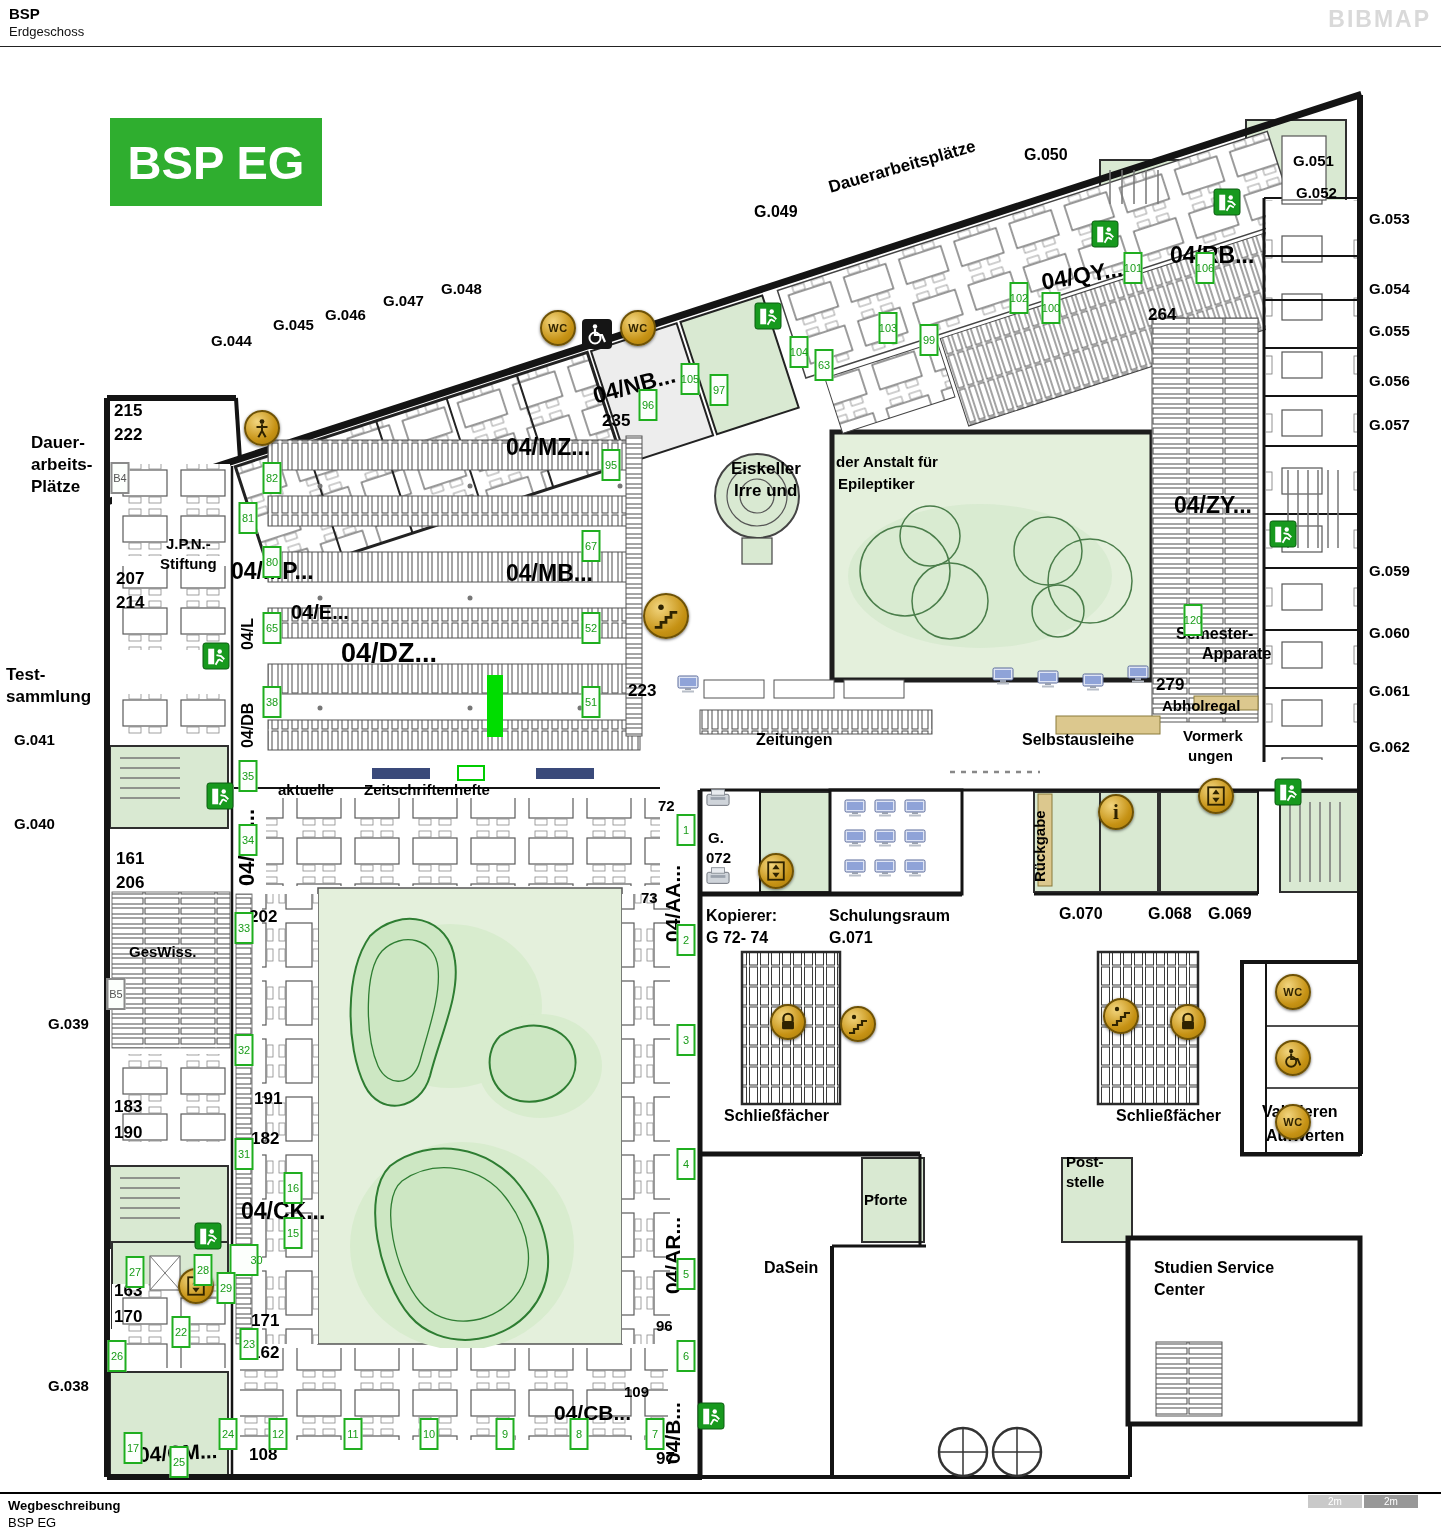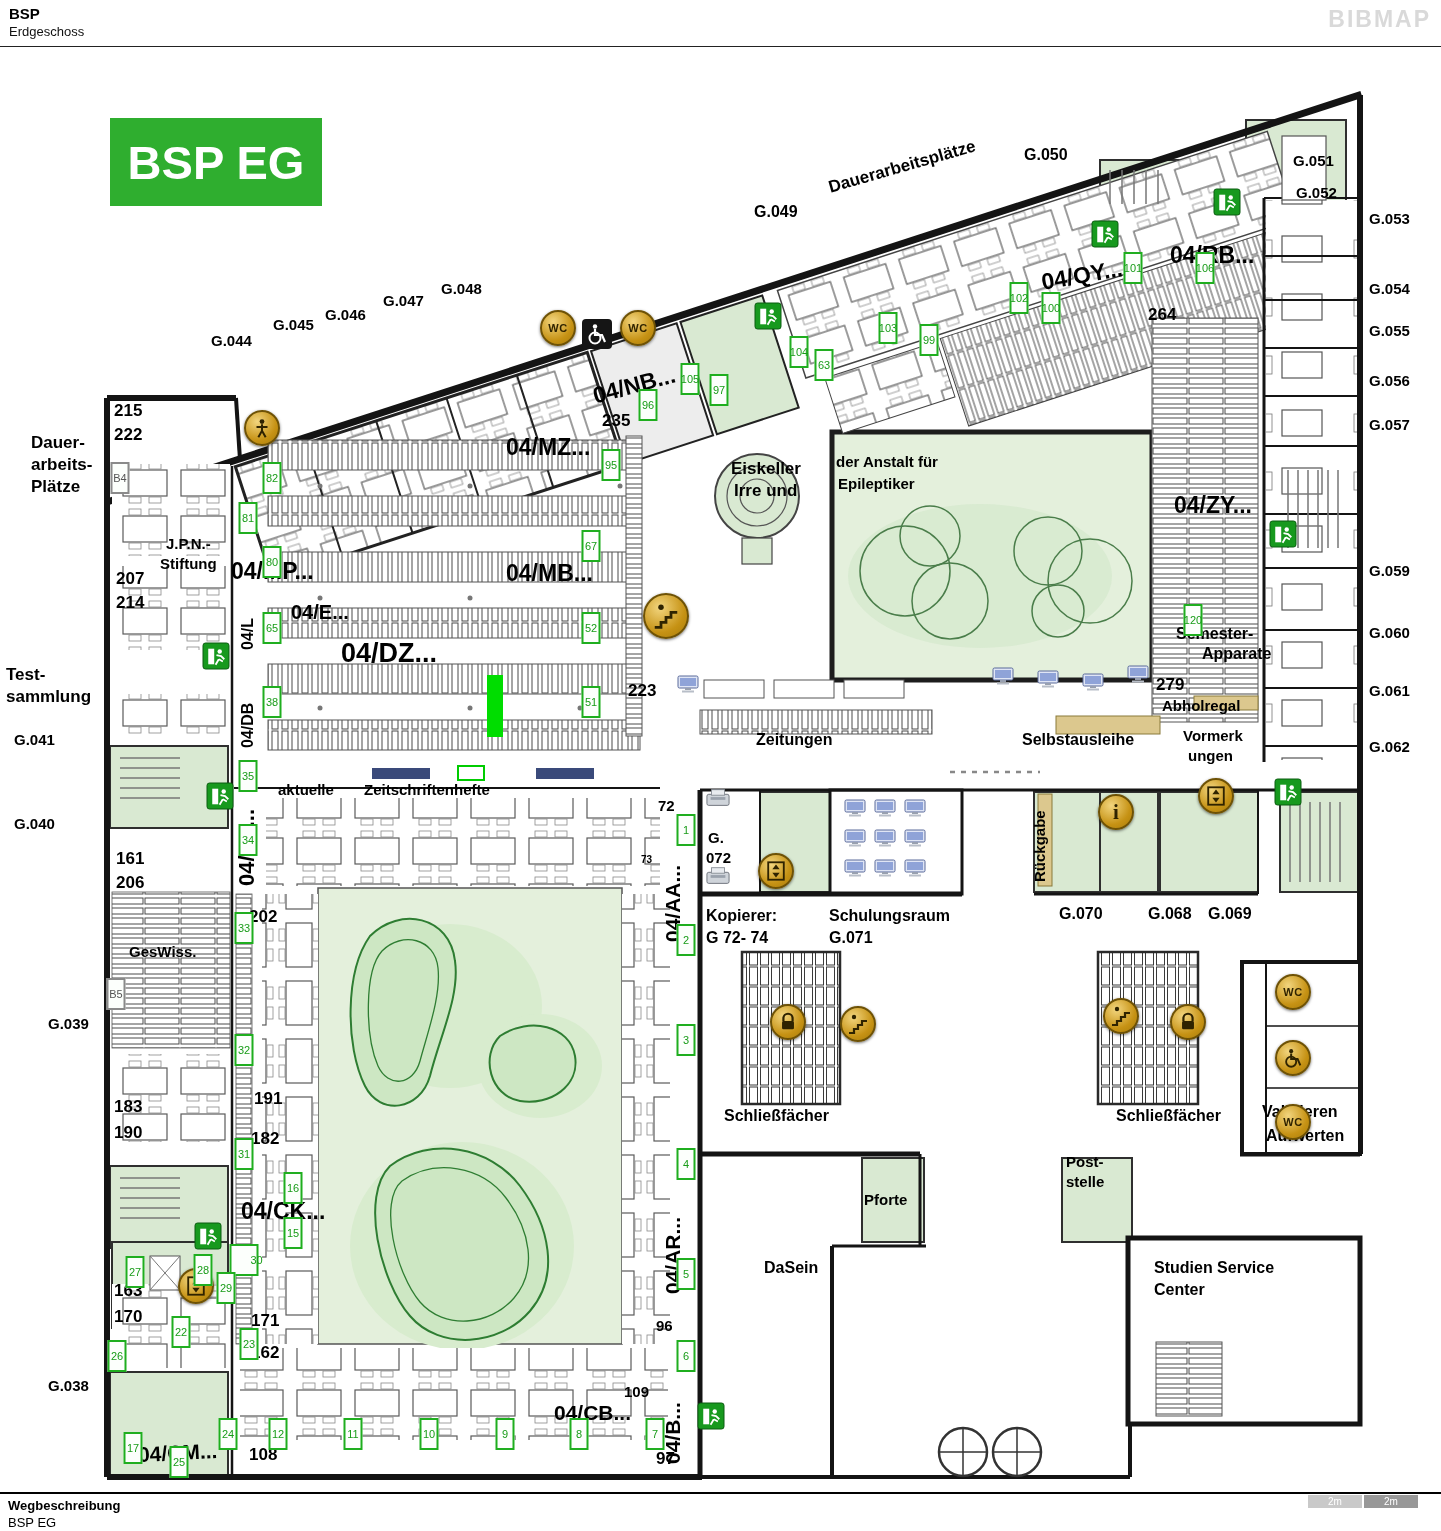--- a/index.html
+++ b/index.html
@@ -320,21 +320,21 @@
       <div class="lbl" style="left: 756px; top: 686px; font-size: 16px;">Zeitungen</div>
       <div class="lbl" style="left: 14px; top: 770px; font-size: 15px;">G.040</div>
       <div class="lbl vert" style="left: 236px; top: 840px; font-size: 22px;">04/CY...</div>
       <div class="lbl" style="left: 278px; top: 736px; font-size: 15px;">aktuelle</div>
       <div class="lbl" style="left: 364px; top: 736px; font-size: 15px;">Zeitschriftenhefte</div>
       <div class="lbl" style="left: 116px; top: 804px; font-size: 17px;">161</div>
       <div class="lbl" style="left: 116px; top: 828px; font-size: 17px;">206</div>
       <div class="lbl" style="left: 658px; top: 752px; font-size: 15px;">72</div>
       <div class="lbl" style="left: 708px; top: 784px; font-size: 15px;">G.</div>
       <div class="lbl" style="left: 706px; top: 804px; font-size: 15px;">072</div>
-      <div class="lbl" style="left: 641px; top: 809px; font-size: 10px;">73</div>
+      <div class="lbl" style="left: 641px; top: 844px; font-size: 15px;">73</div>
       <div class="lbl" style="left: 706px; top: 862px; font-size: 16px;">Kopierer:</div>
       <div class="lbl" style="left: 706px; top: 884px; font-size: 16px;">G 72- 74</div>
       <div class="lbl" style="left: 829px; top: 862px; font-size: 16px;">Schulungsraum</div>
       <div class="lbl" style="left: 829px; top: 884px; font-size: 16px;">G.071</div>
       <div class="lbl" style="left: 1059px; top: 860px; font-size: 16px;">G.070</div>
       <div class="lbl" style="left: 1148px; top: 860px; font-size: 16px;">G.068</div>
       <div class="lbl" style="left: 1208px; top: 860px; font-size: 16px;">G.069</div>
       <div class="lbl" style="left: 249px; top: 862px; font-size: 17px;">202</div>
       <div class="lbl" style="left: 129px; top: 898px; font-size: 15px;">GesWiss.</div>
       <div class="lbl" style="left: 48px; top: 970px; font-size: 15px;">G.039</div>

